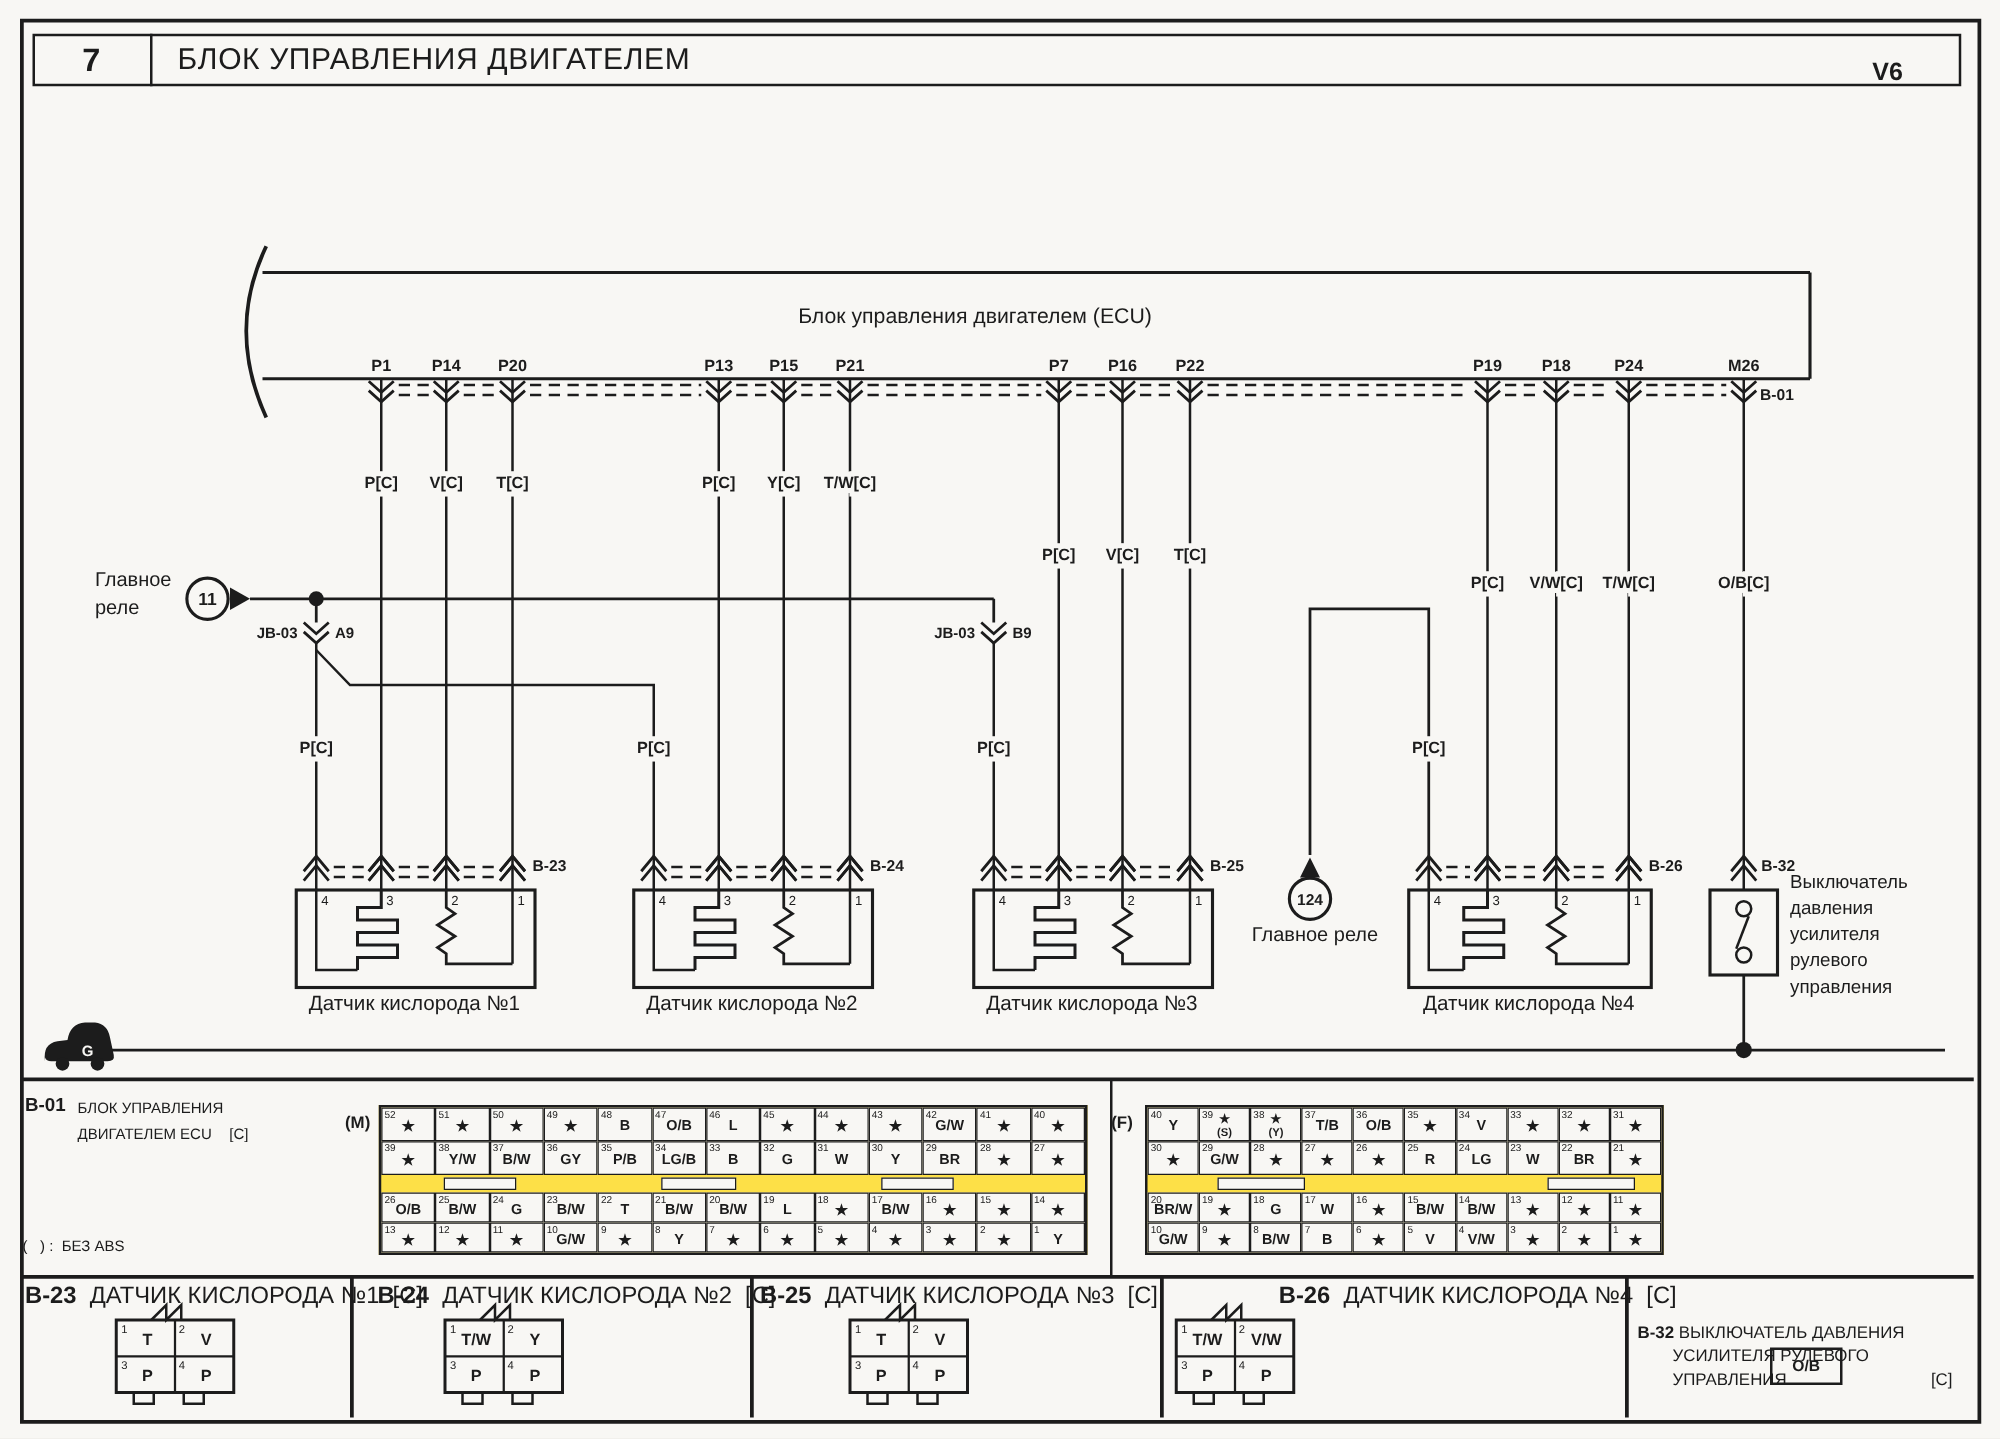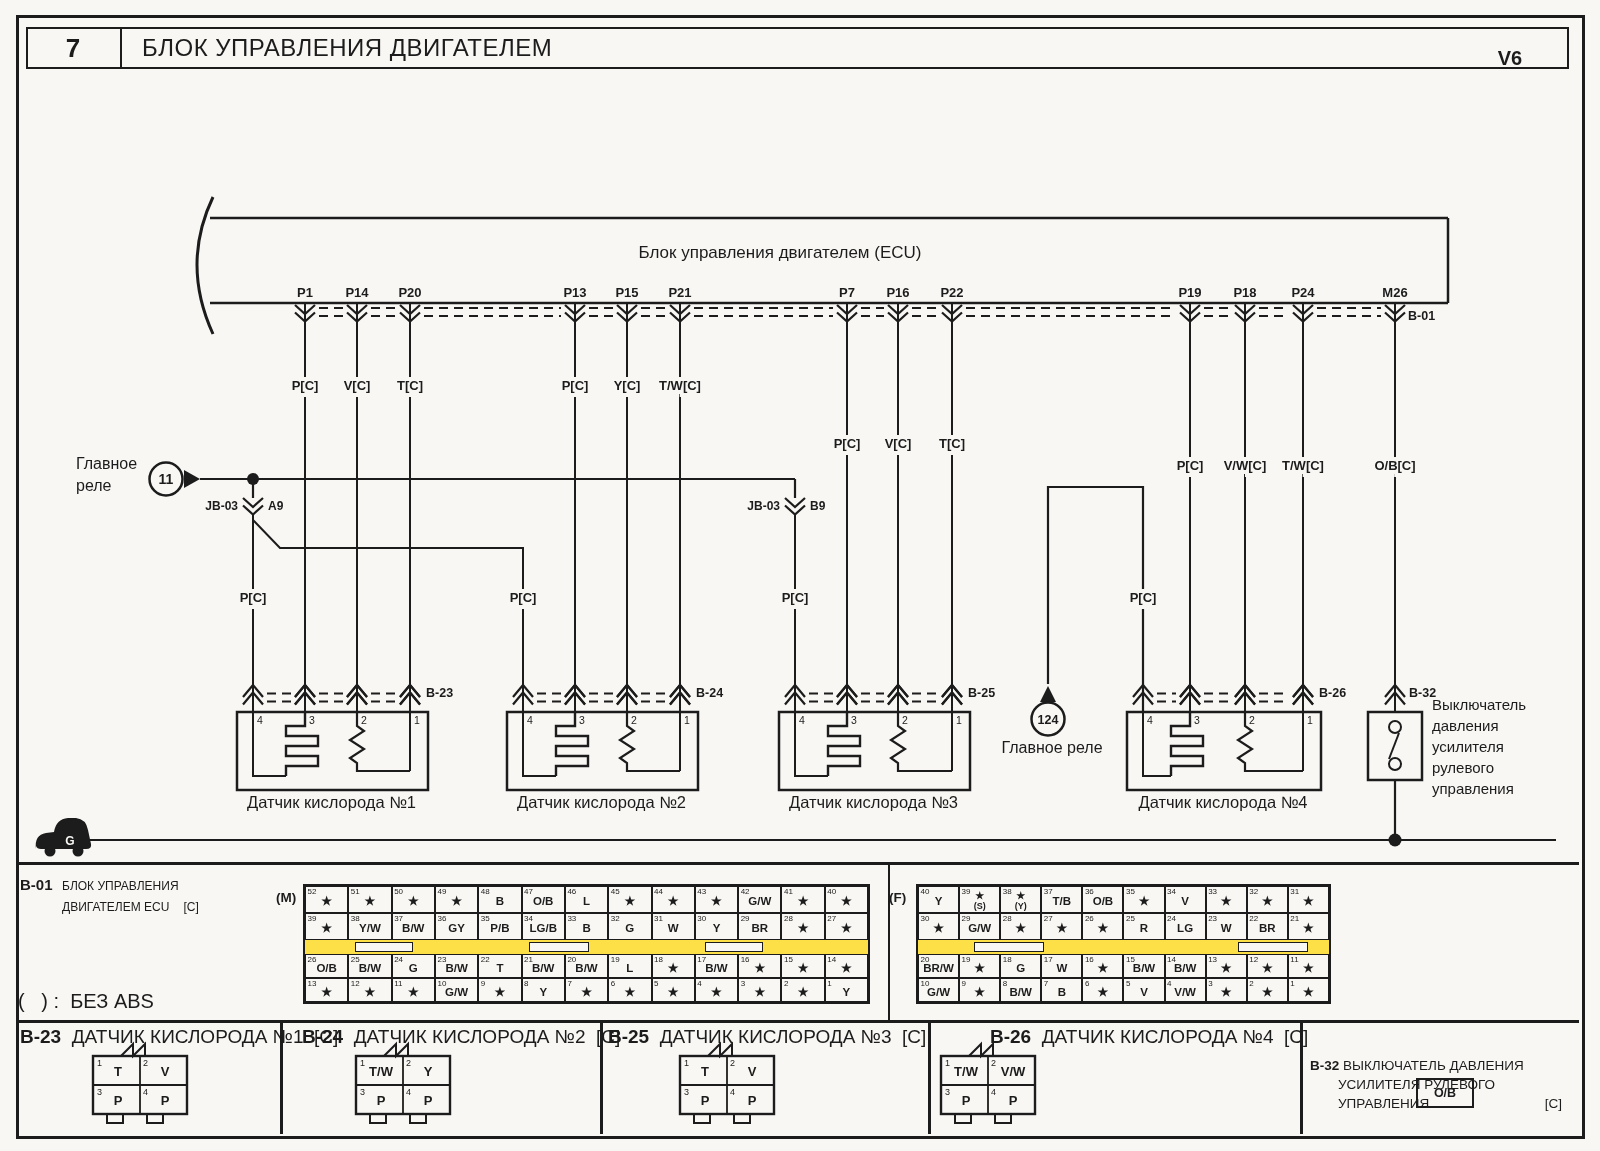--- a/index.html
+++ b/index.html
@@ -9,21 +9,21 @@
   .frame{left:16px;top:15px;width:1563px;height:1118px;border:3px solid #1c1c1c;}
   .hbox{left:26px;top:27px;width:1543px;height:42px;border:2px solid #1c1c1c;box-sizing:border-box;}
   .hnum{left:26px;top:27px;width:96px;height:42px;border-right:2px solid #1c1c1c;box-sizing:border-box;
         display:flex;align-items:center;justify-content:center;font-size:26px;font-weight:bold;}
   .htitle{left:142px;top:27px;height:42px;line-height:42px;font-size:24px;letter-spacing:.5px;}
   .variant{left:1455px;top:47px;width:110px;text-align:center;font-size:20px;font-weight:bold;}
   .bline{background:#1c1c1c;}
   .b01l1{left:20px;top:876px;font-size:15px;font-weight:bold;}
   .b01txt{left:62px;top:876px;font-size:12px;line-height:21px;}
   .b01c{margin-left:14px;}
-  .absnote{left:18px;top:990px;font-size:20px;white-space:pre;}
+  .absnote{left:18px;top:990px;font-size:12px;white-space:pre;}
   .tlabel{font-size:13.5px;font-weight:bold;}
   .ptable{box-sizing:border-box;border:2.2px solid #1c1c1c;background:#fde047;}
   .prow{display:flex;}
   .pcell{flex:1;position:relative;border:1.3px solid #1c1c1c;box-sizing:border-box;
          display:flex;align-items:center;justify-content:center;background:#f8f7f4;}
   .pn{position:absolute;top:0;left:1.5px;font-size:8px;line-height:9px;}
   .pv{font-size:11.5px;font-weight:bold;padding-top:3px;}
   .pv.star{font-size:12px;}
   .pcol{display:flex;flex-direction:column;align-items:center;line-height:10px;padding-top:3px;}
   .pcol .pv{font-size:10px;padding-top:0;}
@@ -800,21 +800,21 @@
         <rect x="67" y="74" width="16" height="9" fill="none" stroke="#1c1c1c" stroke-width="2"></rect>
         <text x="17" y="26" fill="#1c1c1c" font-size="9" text-anchor="start" font-family="&quot;Liberation Sans&quot;,sans-serif" font-weight="normal">1</text>
         <text x="38" y="36" fill="#1c1c1c" font-size="13" text-anchor="middle" font-family="&quot;Liberation Sans&quot;,sans-serif" font-weight="bold">T</text>
         <text x="63" y="26" fill="#1c1c1c" font-size="9" text-anchor="start" font-family="&quot;Liberation Sans&quot;,sans-serif" font-weight="normal">2</text>
         <text x="85" y="36" fill="#1c1c1c" font-size="13" text-anchor="middle" font-family="&quot;Liberation Sans&quot;,sans-serif" font-weight="bold">V</text>
         <text x="17" y="55" fill="#1c1c1c" font-size="9" text-anchor="start" font-family="&quot;Liberation Sans&quot;,sans-serif" font-weight="normal">3</text>
         <text x="38" y="65" fill="#1c1c1c" font-size="13" text-anchor="middle" font-family="&quot;Liberation Sans&quot;,sans-serif" font-weight="bold">P</text>
         <text x="63" y="55" fill="#1c1c1c" font-size="9" text-anchor="start" font-family="&quot;Liberation Sans&quot;,sans-serif" font-weight="normal">4</text>
         <text x="85" y="65" fill="#1c1c1c" font-size="13" text-anchor="middle" font-family="&quot;Liberation Sans&quot;,sans-serif" font-weight="bold">P</text>
       </svg>
-      <div class="abs ctitle" style="left: 945px; top: 1026px; padding-left: 45px;"><span class="cid">B-26</span>&nbsp; <span>ДАТЧИК КИСЛОРОДА №4</span>&nbsp; <span>[C]</span></div>
+      <div class="abs ctitle" style="left: 978px; top: 1026px; padding-left: 45px;"><span class="cid">B-26</span>&nbsp; <span>ДАТЧИК КИСЛОРОДА №4</span>&nbsp; <span>[C]</span></div>
       <svg width="120" height="86" style="left: 928px; top: 1040px; position: absolute;">
         <polyline points="41,16 53,4 53,16 65,4 65,16" fill="none" stroke="#1c1c1c" stroke-width="2"></polyline>
         <rect x="13" y="16" width="94" height="58" fill="none" stroke="#1c1c1c" stroke-width="2.4"></rect>
         <line x1="60" y1="16" x2="60" y2="74" stroke="#1c1c1c" stroke-width="1.8"></line>
         <line x1="13" y1="45" x2="107" y2="45" stroke="#1c1c1c" stroke-width="1.8"></line>
         <rect x="27" y="74" width="16" height="9" fill="none" stroke="#1c1c1c" stroke-width="2"></rect>
         <rect x="67" y="74" width="16" height="9" fill="none" stroke="#1c1c1c" stroke-width="2"></rect>
         <text x="17" y="26" fill="#1c1c1c" font-size="9" text-anchor="start" font-family="&quot;Liberation Sans&quot;,sans-serif" font-weight="normal">1</text>
         <text x="38" y="36" fill="#1c1c1c" font-size="13" text-anchor="middle" font-family="&quot;Liberation Sans&quot;,sans-serif" font-weight="bold">T/W</text>
         <text x="63" y="26" fill="#1c1c1c" font-size="9" text-anchor="start" font-family="&quot;Liberation Sans&quot;,sans-serif" font-weight="normal">2</text>

